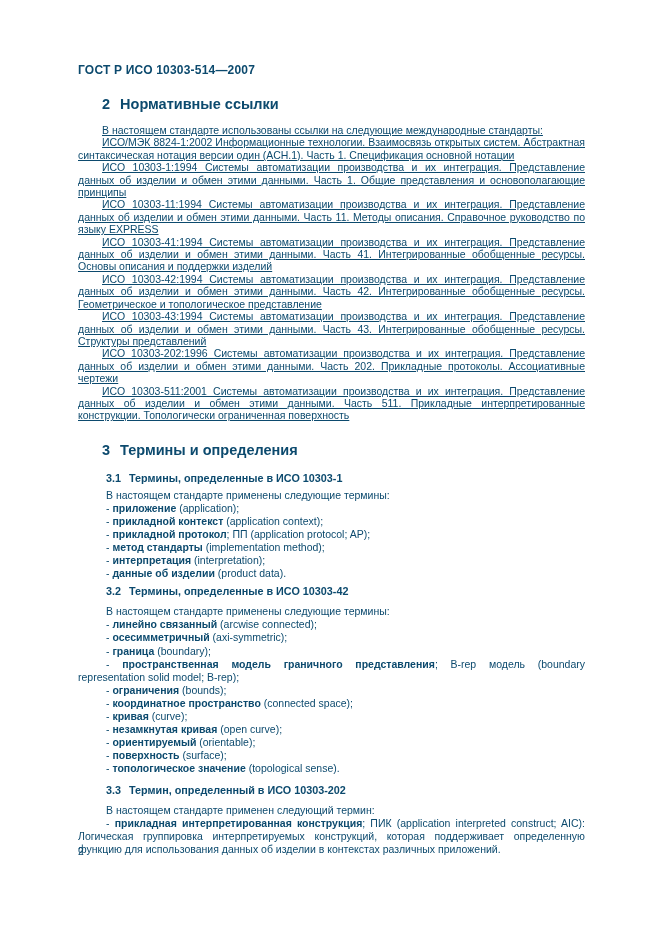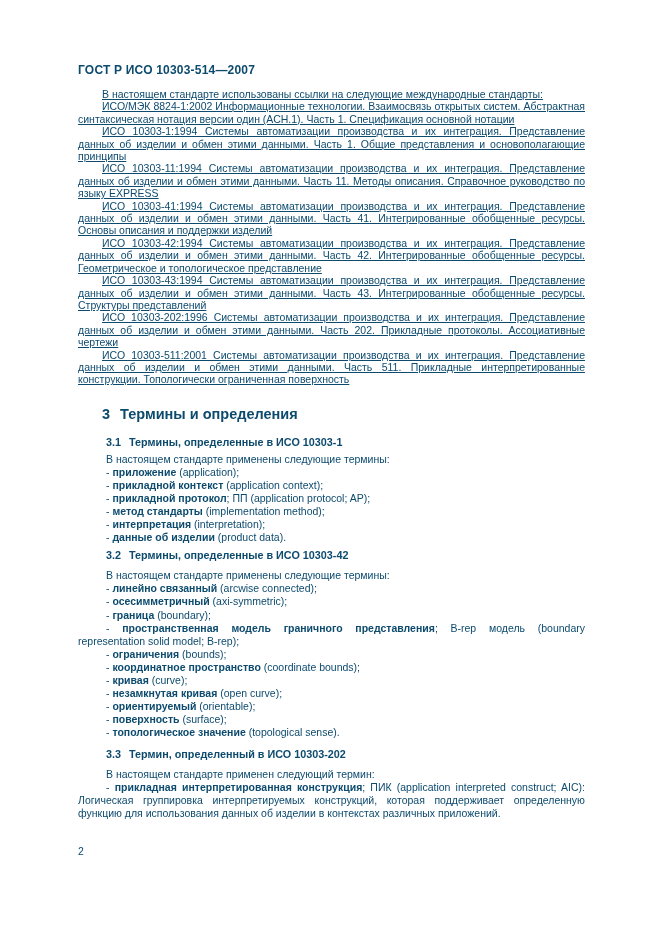--- a/index.html
+++ b/index.html
@@ -95,20 +95,21 @@
   b { font-weight: bold; }
 </style>
 </head>
 <body>
 
 <div class="page">
   <div class="content">
 
     <div class="running-header">ГОСТ Р ИСО 10303-514—2007</div>
 
+    <h2 class="h2 sec2"><span class="num">2</span><span>Нормативные ссылки</span></h2>
 
     <p class="body-text ref-intro ref-p">В настоящем стандарте использованы ссылки на следующие международные стандарты:</p>
     <p class="body-text ref-p">ИСО/МЭК 8824-1:2002 Информационные технологии. Взаимосвязь открытых систем. Абстрактная синтаксическая нотация версии один (АСН.1). Часть 1. Спецификация основной нотации</p>
     <p class="body-text ref-p">ИСО 10303-1:1994 Системы автоматизации производства и их интеграция. Представление данных об изделии и обмен этими данными. Часть 1. Общие представления и основополагающие принципы</p>
     <p class="body-text ref-p">ИСО 10303-11:1994 Системы автоматизации производства и их интеграция. Представление данных об изделии и обмен этими данными. Часть 11. Методы описания. Справочное руководство по языку EXPRESS</p>
     <p class="body-text ref-p">ИСО 10303-41:1994 Системы автоматизации производства и их интеграция. Представление данных об изделии и обмен этими данными. Часть 41. Интегрированные обобщенные ресурсы. Основы описания и поддержки изделий</p>
     <p class="body-text ref-p">ИСО 10303-42:1994 Системы автоматизации производства и их интеграция. Представление данных об изделии и обмен этими данными. Часть 42. Интегрированные обобщенные ресурсы. Геометрическое и топологическое представление</p>
     <p class="body-text ref-p">ИСО 10303-43:1994 Системы автоматизации производства и их интеграция. Представление данных об изделии и обмен этими данными. Часть 43. Интегрированные обобщенные ресурсы. Структуры представлений</p>
     <p class="body-text ref-p">ИСО 10303-202:1996 Системы автоматизации производства и их интеграция. Представление данных об изделии и обмен этими данными. Часть 202. Прикладные протоколы. Ассоциативные чертежи</p>
     <p class="body-text ref-p">ИСО 10303-511:2001 Системы автоматизации производства и их интеграция. Представление данных об изделии и обмен этими данными. Часть 511. Прикладные интерпретированные конструкции. Топологически ограниченная поверхность</p>
@@ -127,21 +128,21 @@
     </ul>
 
     <h3 class="h3 h3-32"><span class="num">3.2</span><span>Термины, определенные в ИСО 10303-42</span></h3>
     <p class="lead spaced">В настоящем стандарте применены следующие термины:</p>
     <ul class="term-list">
       <li class="term-item"><span class="marker">-</span> <b>линейно связанный</b><span> (arcwise connected);</span></li>
       <li class="term-item"><span class="marker">-</span> <b>осесимметричный</b><span> (axi-symmetric);</span></li>
       <li class="term-item"><span class="marker">-</span> <b>граница</b><span> (boundary);</span></li>
       <li class="term-item"><span class="marker">-</span> <b>пространственная модель граничного представления</b><span>; B-rep модель (boundary representation solid model; B-rep);</span></li>
       <li class="term-item"><span class="marker">-</span> <b>ограничения</b><span> (bounds);</span></li>
-      <li class="term-item"><span class="marker">-</span> <b>координатное пространство</b><span> (coordinate bounds);</span></li>
+      <li class="term-item"><span class="marker">-</span> <b>координатное пространство</b><span> (connected space);</span></li>
       <li class="term-item"><span class="marker">-</span> <b>кривая</b><span> (curve);</span></li>
       <li class="term-item"><span class="marker">-</span> <b>незамкнутая кривая</b><span> (open curve);</span></li>
       <li class="term-item"><span class="marker">-</span> <b>ориентируемый</b><span> (orientable);</span></li>
       <li class="term-item"><span class="marker">-</span> <b>поверхность</b><span> (surface);</span></li>
       <li class="term-item"><span class="marker">-</span> <b>топологическое значение</b><span> (topological sense).</span></li>
     </ul>
 
     <h3 class="h3 h3-33"><span class="num">3.3</span><span>Термин, определенный в ИСО 10303-202</span></h3>
     <p class="lead spaced">В настоящем стандарте применен следующий термин:</p>
     <p class="term-def"><span class="marker">-</span> <b>прикладная интерпретированная конструкция</b><span>; ПИК (application interpreted construct; AIC): Логическая группировка интерпретируемых конструкций, которая поддерживает определенную функцию для использования данных об изделии в контекстах различных приложений.</span></p>

